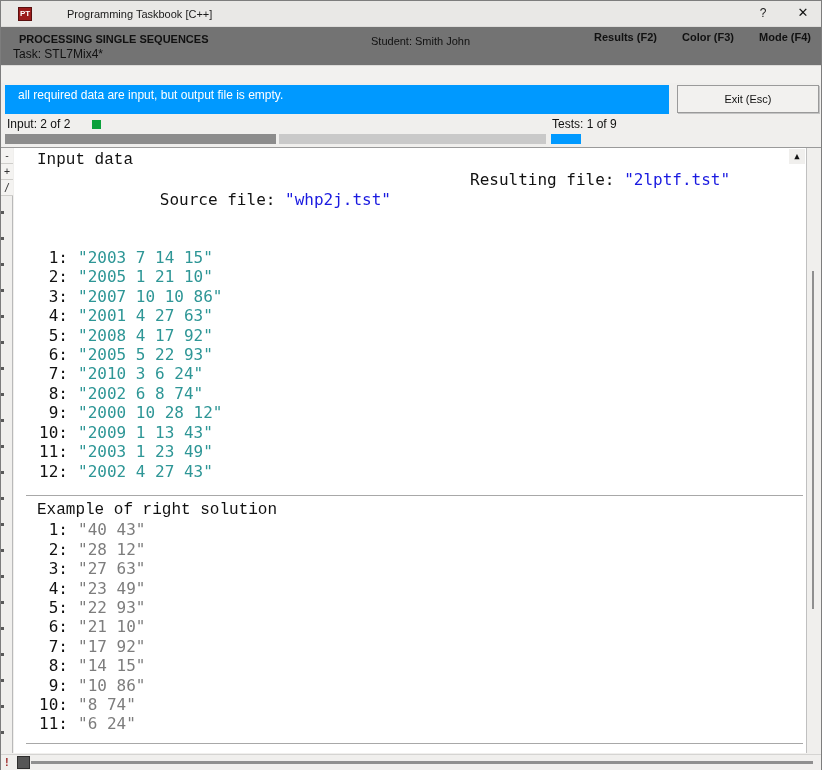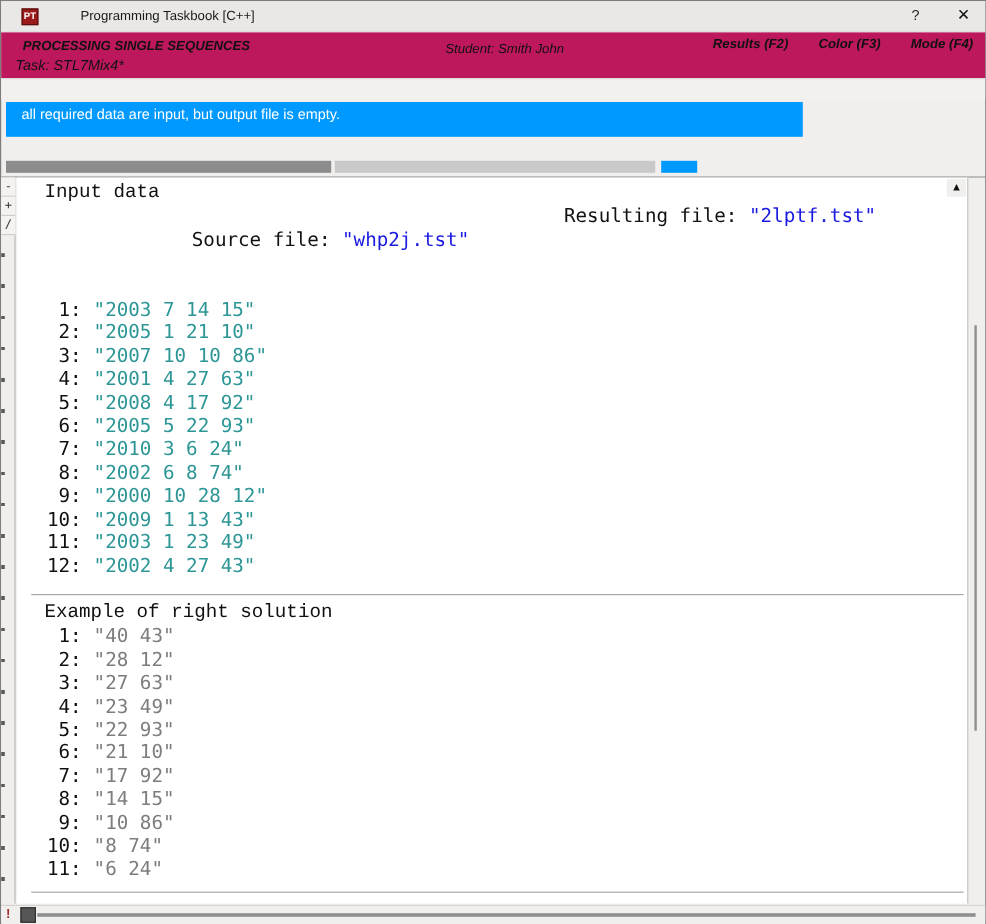--- a/index.html
+++ b/index.html
@@ -14,21 +14,21 @@
   .app-icon { position:absolute; left:17px; top:6px; width:14px; height:14px;
               background:#9b1b1b; border:1px solid #5a0f0f; color:#fff;
               font-size:8px; font-weight:bold; text-align:center; line-height:12px; }
   .win-title { position:absolute; left:38px; top:7px; font-size:11px; color:#1a1a1a;padding-left:28px; }
   .help-btn  { position:absolute; left:752px; top:5px; width:20px; height:16px;
                text-align:center; font-size:12px; color:#222; cursor:default; }
   .close-btn { position:absolute; left:790px; top:4px; width:24px; height:18px;
                text-align:center; font-size:13px; color:#111; cursor:default; }
 
   
-  .header { position:absolute; left:0; top:26px; width:100%; height:38px; background:#be185d;font-style:italic; }
+  .header { position:absolute; left:0; top:26px; width:100%; height:38px; background:#737373; }
   .topic   { position:absolute; left:18px; top:6px;  font-size:11px; font-weight:bold; color:#111; }
   .task    { position:absolute; left:12px; top:20px; font-size:12px; color:#111; }
   .student { position:absolute; left:370px; top:8px; font-size:11px; color:#111; }
   .menu    { position:absolute; right:10px; top:4px; font-size:11px; font-weight:bold; color:#111; }
   .menu span { margin-left:22px; cursor:default; }
   .header-strip { position:absolute; left:0; top:64px; width:100%; height:18px;
                   background:#f2f1ef; border-top:1px solid #dddcda; }
 
   
   .banner { position:absolute; left:4px; top:84px; width:664px; height:29px;
@@ -112,21 +112,27 @@
       <span>Results (F2)</span>
       <span>Color (F3)</span>
       <span>Mode (F4)</span>
     </div>
   </div>
   <div class="header-strip"></div>
 
   <div class="banner">
     <div class="l2">all required data are input, but output file is empty.</div>
   </div>
-
+  <div class="exit-btn">Exit (Esc)</div>
+
+  <div class="statusrow">
+    <span class="input-label">Input: 2 of 2</span>
+    <span class="input-ok"></span>
+    <span class="tests-label">Tests: 1 of 9</span>
+  </div>
   <div class="progressrow">
     <div class="seg seg1"></div>
     <div class="seg seg2"></div>
     <div class="seg seg3"></div>
   </div>
   <div class="content-topline"></div>
 
   <div class="gutter">
     <div class="gbtn">-</div>
     <div class="gbtn">+</div>

